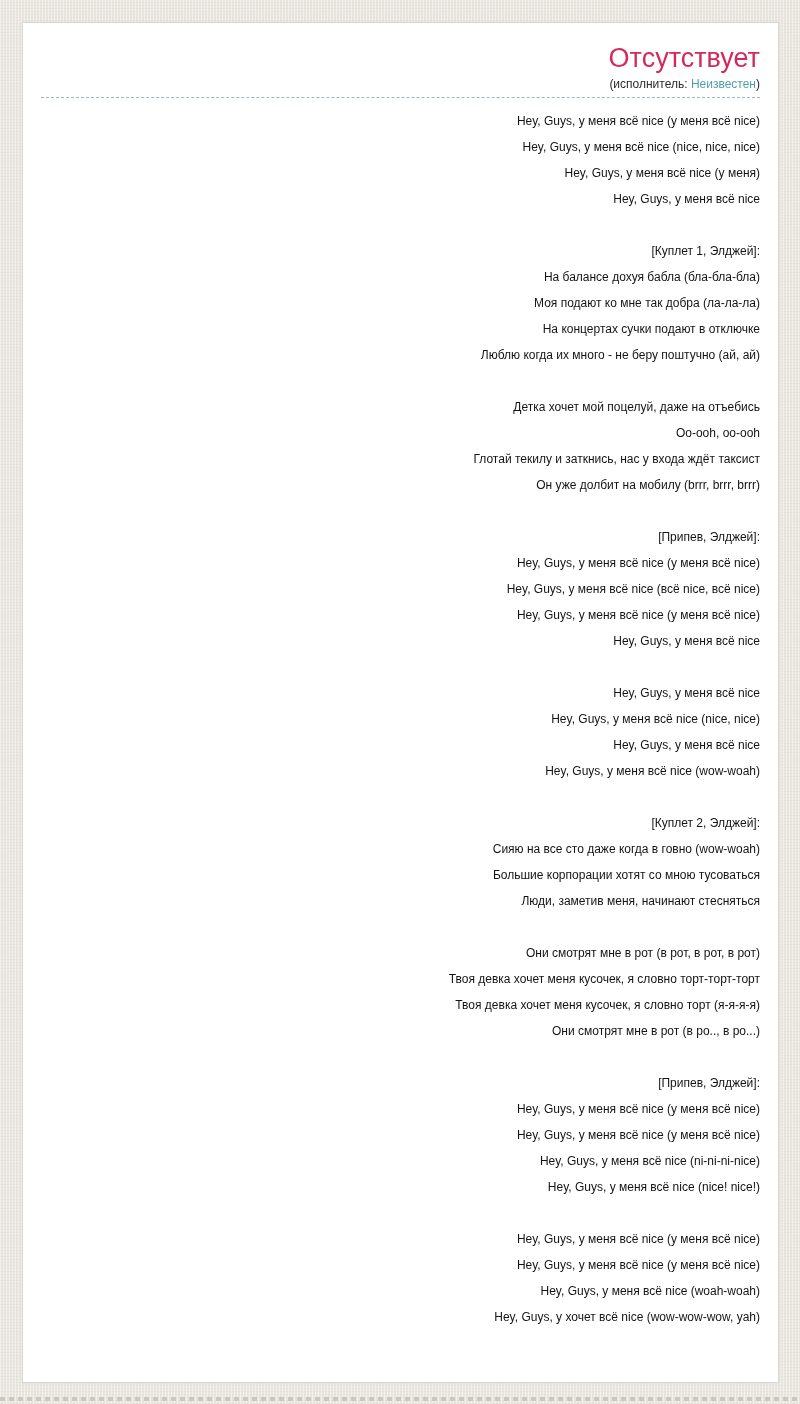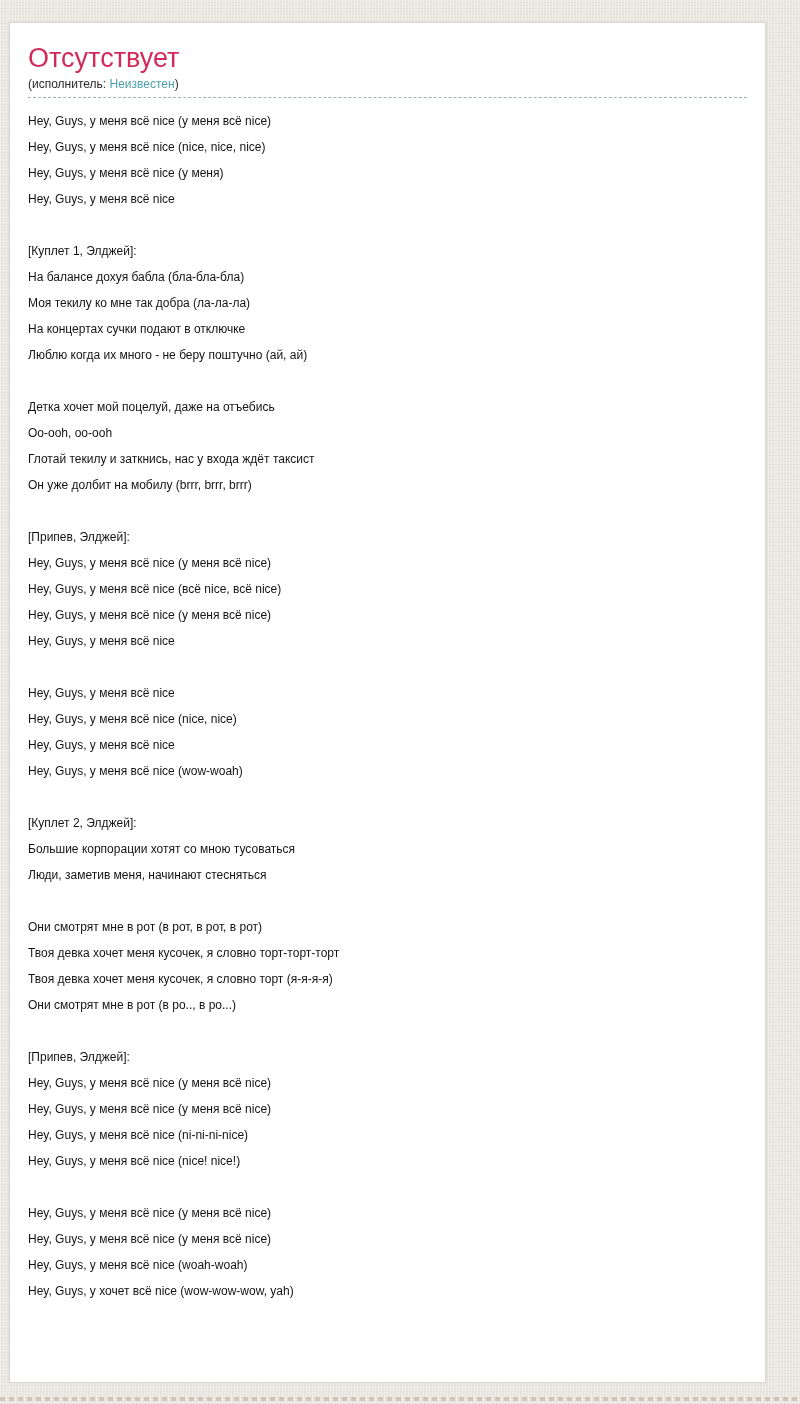--- a/index.html
+++ b/index.html
@@ -24,28 +24,29 @@
     left: 0;
     top: 1397px;
     width: 100%;
     height: 4px;
     background-image: repeating-linear-gradient(90deg,
       rgba(201,193,182,.85) 0 5px, rgba(0,0,0,0) 5px 9px);
   }
 
   .card {
     position: absolute;
-    left: 9px;
+    left: 22px;
     top: 22px;
     width: 757px;
     height: 1361px;
     background: var(--card_bg, #ffffff);
     border: 1px solid #dad6d0;
     box-shadow: 0 0 3px rgba(0,0,0,.05);
     padding: 19px 18px 0 18px;
+    text-align: right;
   }
 
   .header { 
     border-bottom: 1px dashed var(--divider, #9fb3c0);
     padding-bottom: 3px;
   }
 
   .page-title {
     font-size: 27px;
     line-height: 32px;
@@ -88,21 +89,21 @@
   <div class="lyrics">
       <div class="stanza">
         <div class="line">Hey, Guys, у меня всё nice (у меня всё nice)</div>
         <div class="line">Hey, Guys, у меня всё nice (nice, nice, nice)</div>
         <div class="line">Hey, Guys, у меня всё nice (у меня)</div>
         <div class="line">Hey, Guys, у меня всё nice</div>
       </div>
       <div class="stanza">
         <div class="line">[Куплет 1, Элджей]:</div>
         <div class="line">На балансе дохуя бабла (бла-бла-бла)</div>
-        <div class="line">Моя текилу ко мне так добра (ла-ла-ла)</div>
+        <div class="line">Моя подают ко мне так добра (ла-ла-ла)</div>
         <div class="line">На концертах сучки подают в отключке</div>
         <div class="line">Люблю когда их много - не беру поштучно (ай, ай)</div>
       </div>
       <div class="stanza">
         <div class="line">Детка хочет мой поцелуй, даже на отъебись</div>
         <div class="line">Oo-ooh, oo-ooh</div>
         <div class="line">Глотай текилу и заткнись, нас у входа ждёт таксист</div>
         <div class="line">Он уже долбит на мобилу (brrr, brrr, brrr)</div>
       </div>
       <div class="stanza">
@@ -113,20 +114,21 @@
         <div class="line">Hey, Guys, у меня всё nice</div>
       </div>
       <div class="stanza">
         <div class="line">Hey, Guys, у меня всё nice</div>
         <div class="line">Hey, Guys, у меня всё nice (nice, nice)</div>
         <div class="line">Hey, Guys, у меня всё nice</div>
         <div class="line">Hey, Guys, у меня всё nice (wow-woah)</div>
       </div>
       <div class="stanza">
         <div class="line">[Куплет 2, Элджей]:</div>
+        <div class="line">Сияю на все сто даже когда в говно (wow-woah)</div>
         <div class="line">Большие корпорации хотят со мною тусоваться</div>
         <div class="line">Люди, заметив меня, начинают стесняться</div>
       </div>
       <div class="stanza">
         <div class="line">Они смотрят мне в рот (в рот, в рот, в рот)</div>
         <div class="line">Твоя девка хочет меня кусочек, я словно торт-торт-торт</div>
         <div class="line">Твоя девка хочет меня кусочек, я словно торт (я-я-я-я)</div>
         <div class="line">Они смотрят мне в рот (в ро.., в ро...)</div>
       </div>
       <div class="stanza">

